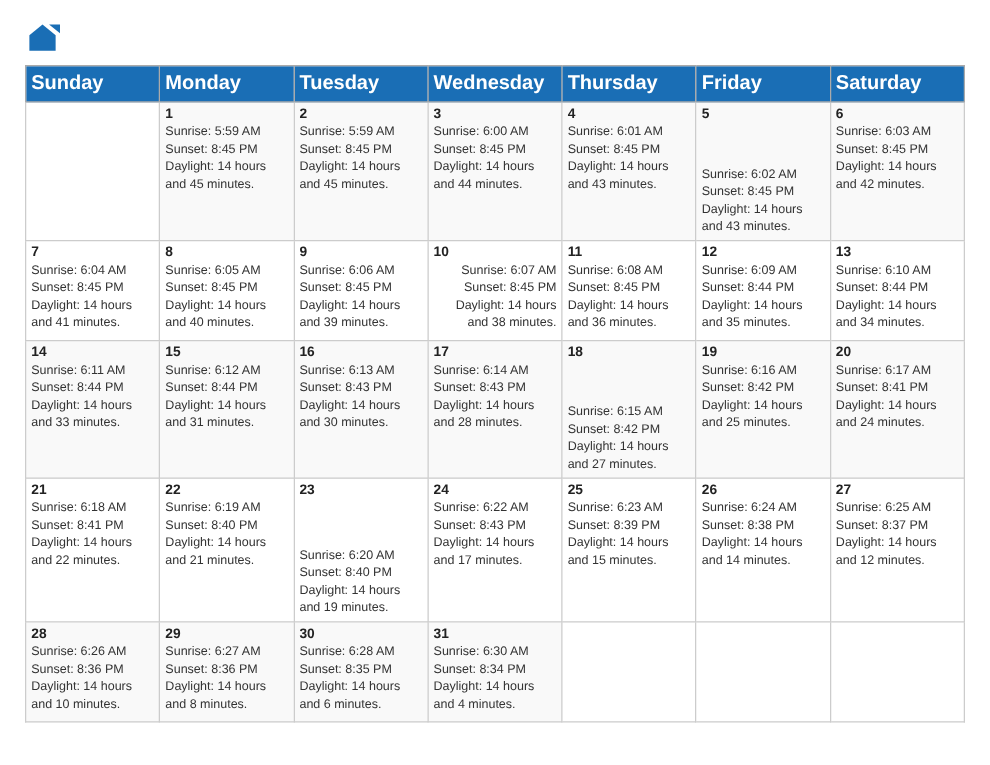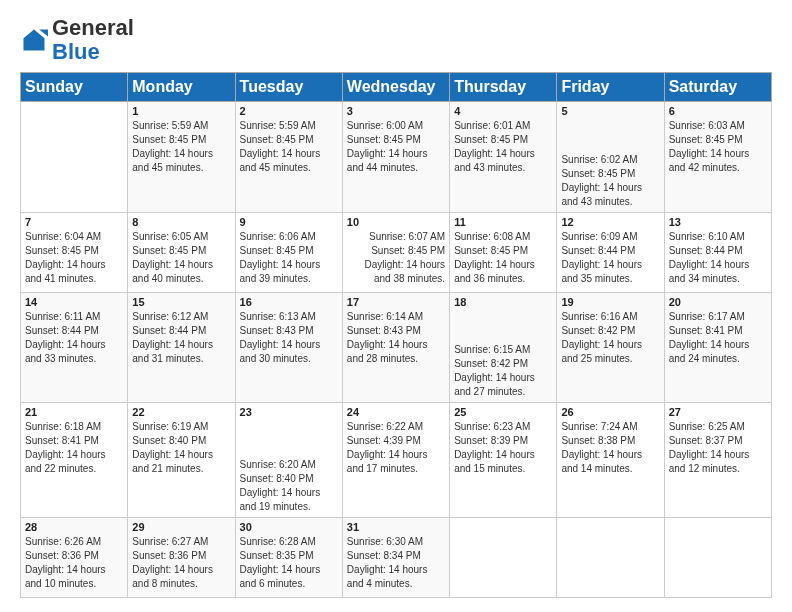--- a/index.html
+++ b/index.html
@@ -95,24 +95,20 @@
 </head>
 <body>
 
 <div class="page">
   <div class="header">
     <div class="logo">
       <svg class="logo-icon" viewBox="0 0 32 32">
         <polygon points="16,4 28,14 28,28 4,28 4,14" fill="#1a6eb5"></polygon>
         <polygon points="22,4 32,12 32,4" fill="#1a6eb5"></polygon>
       </svg>
-      <div class="logo-text">
-        <span class="logo-general">General</span><br>
-        <span class="logo-blue">Blue</span>
-      </div>
     </div>
   </div>
 
   <table>
     <thead>
       <tr>
       <th>Sunday</th>
           <th>Monday</th>
           <th>Tuesday</th>
           <th>Wednesday</th>
@@ -287,34 +283,34 @@
           <td>
             <span class="day-num">23</span>
             <div class="day-info" style="white-space: pre-line; margin-top: 40px;">Sunrise: 6:20 AM
 Sunset: 8:40 PM
 Daylight: 14 hours
 and 19 minutes.</div>
           </td>
           <td>
             <span class="day-num">24</span>
             <div class="day-info" style="white-space: pre-line;">Sunrise: 6:22 AM
-Sunset: 4:39 PM
+Sunset: 8:43 PM
 Daylight: 14 hours
 and 17 minutes.</div>
           </td>
           <td>
             <span class="day-num">25</span>
             <div class="day-info" style="white-space: pre-line;">Sunrise: 6:23 AM
 Sunset: 8:39 PM
 Daylight: 14 hours
 and 15 minutes.</div>
           </td>
           <td>
             <span class="day-num">26</span>
-            <div class="day-info" style="white-space: pre-line;">Sunrise: 7:24 AM
+            <div class="day-info" style="white-space: pre-line;">Sunrise: 6:24 AM
 Sunset: 8:38 PM
 Daylight: 14 hours
 and 14 minutes.</div>
           </td>
           <td>
             <span class="day-num">27</span>
             <div class="day-info" style="white-space: pre-line;">Sunrise: 6:25 AM
 Sunset: 8:37 PM
 Daylight: 14 hours
 and 12 minutes.</div>

